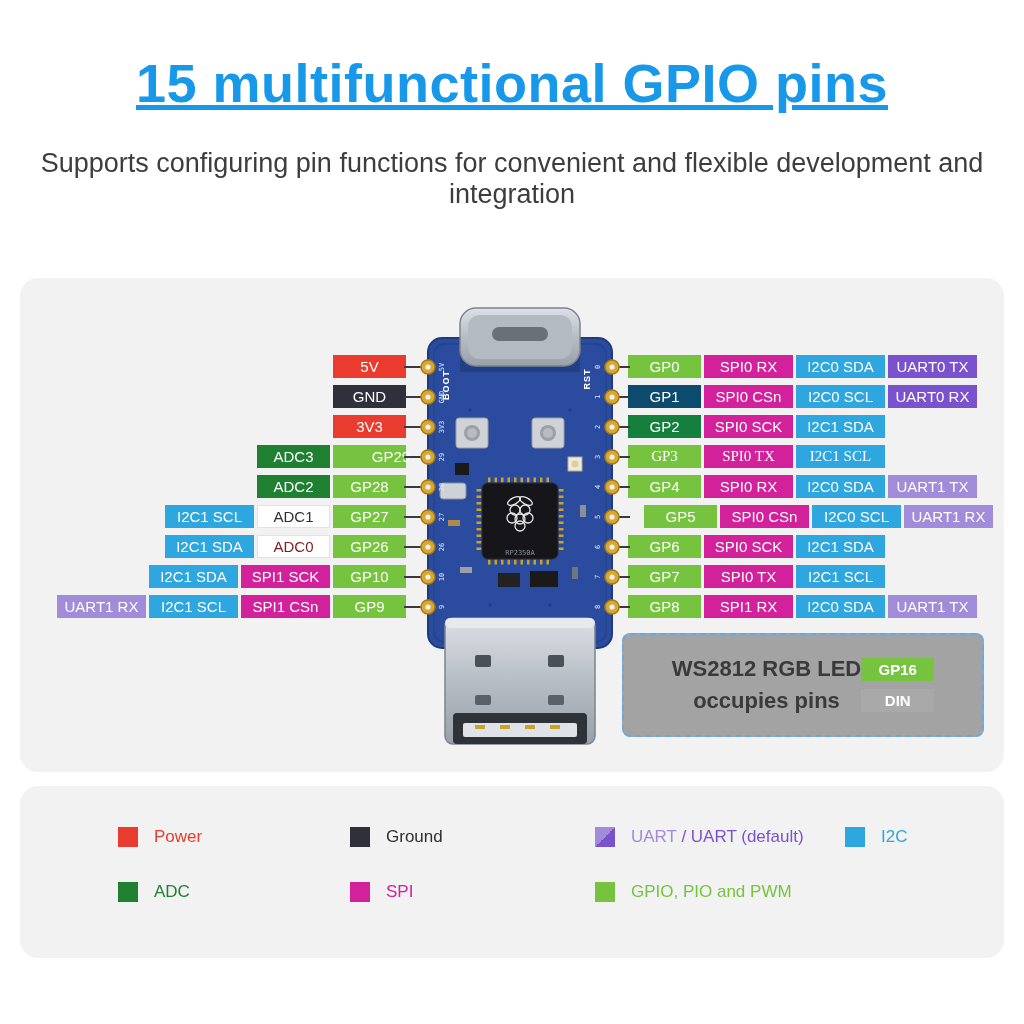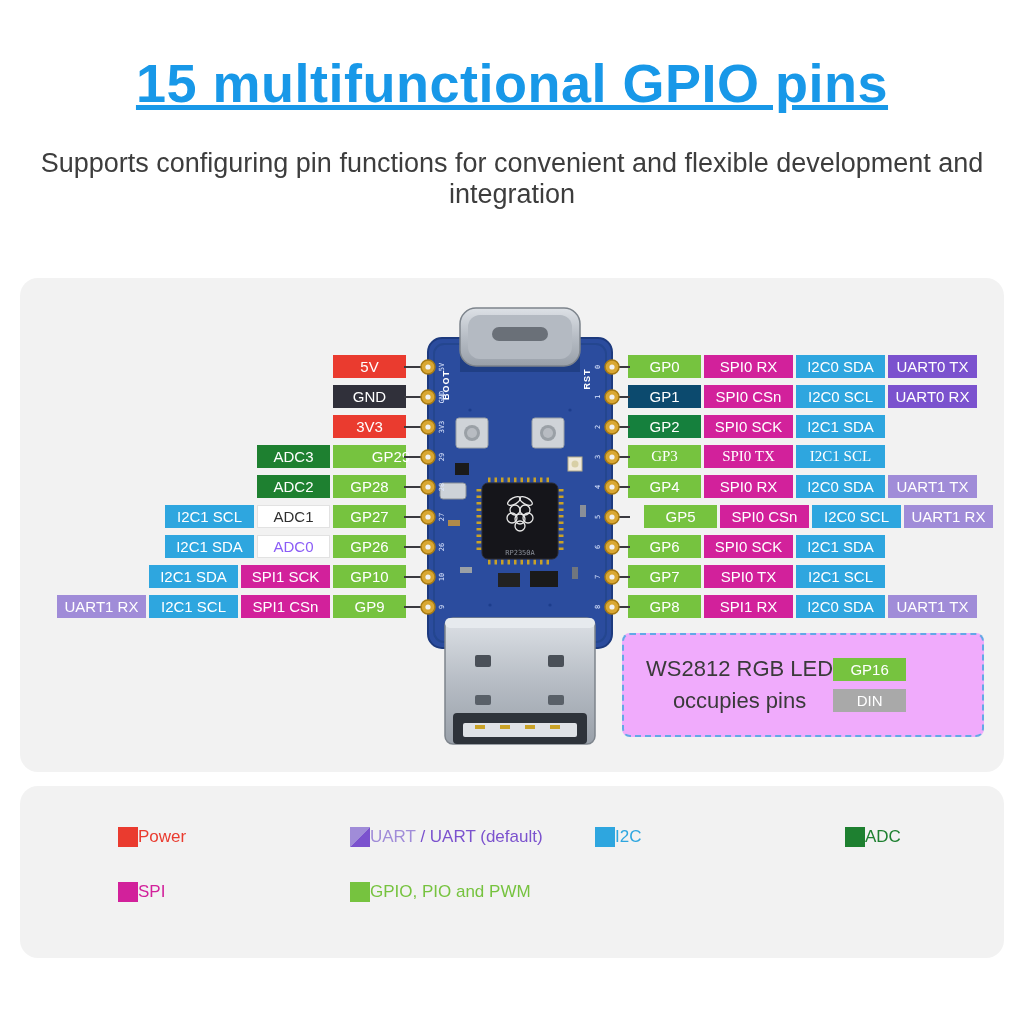--- a/index.html
+++ b/index.html
@@ -39,32 +39,32 @@
     font-size:9px; fill:#ffffff; font-weight:bold; letter-spacing:1px;
     text-anchor:middle; font-family:"Liberation Sans", sans-serif;
   }
   .chip-mark {
     font-size:7px; fill:#8a8f98; text-anchor:middle;
     font-family:"DejaVu Sans Mono", monospace;
   }
 
   .callout {
     position:absolute; left:622px; top:633px; width:362px; height:104px;
-    border:2px dashed #63a9e6; border-radius:8px; background:#f0abfc;
-    display:flex; align-items:center; justify-content:flex-start; padding:0 22px;
+    border:2px dashed #63a9e6; border-radius:8px; background:#a3a3a3;
+    display:flex; align-items:center; justify-content:center; padding:0 22px;font-weight:bold;
   }
   .callout-text { font-size:22px; color:#3a3a3a; text-align:center; line-height:1.45; }
   #callout-badges { display:flex; flex-direction:column; gap:8px; }
 
   #legend-grid {
     position:absolute; left:118px; top:827px;
     display:grid; grid-template-columns:232px 245px 250px 180px;
     grid-auto-rows:20px; row-gap:35px;
   }
-  .legend-item { display:flex; align-items:center; font-size:17px; }
+  .legend-item { display:flex; align-items:center; gap:16px; font-size:17px; }
   .legend-swatch { width:20px; height:20px; flex:0 0 auto; }
 </style>
 </head>
 <body>
 
 <div class="canvas">
 
   <h1 class="title">15 multifunctional GPIO pins</h1>
   <p class="subtitle">Supports configuring pin functions for convenient and flexible development and integration</p>
 
@@ -95,21 +95,21 @@
       </div>
       <div class="wire" style="left: 404px; width: 26px; top: 486px;"></div>
       <div class="pin-row" style="top: 505px; right: 618px;">
         <div class="badge w-wide" style="background: rgb(46, 166, 223);">I2C1 SCL</div>
         <div class="badge w-narrow" style="background: rgb(255, 255, 255); color: rgb(47, 47, 47); box-shadow: rgb(226, 226, 226) 0px 0px 0px 1px inset;">ADC1</div>
         <div class="badge w-narrow" style="background: rgb(118, 195, 63);">GP27</div>
       </div>
       <div class="wire" style="left: 404px; width: 26px; top: 516px;"></div>
       <div class="pin-row" style="top: 535px; right: 618px;">
         <div class="badge w-wide" style="background: rgb(46, 166, 223);">I2C1 SDA</div>
-        <div class="badge w-narrow" style="background: rgb(255, 255, 255); color: #8b5cf6; box-shadow: rgb(226, 226, 226) 0px 0px 0px 1px inset;">ADC0</div>
+        <div class="badge w-narrow" style="background: rgb(255, 255, 255); color: #7f1d1d; box-shadow: rgb(226, 226, 226) 0px 0px 0px 1px inset;">ADC0</div>
         <div class="badge w-narrow" style="background: rgb(118, 195, 63);">GP26</div>
       </div>
       <div class="wire" style="left: 404px; width: 26px; top: 546px;"></div>
       <div class="pin-row" style="top: 565px; right: 618px;">
         <div class="badge w-wide" style="background: rgb(46, 166, 223);">I2C1 SDA</div>
         <div class="badge w-wide" style="background: rgb(210, 33, 155);">SPI1 SCK</div>
         <div class="badge w-narrow" style="background: rgb(118, 195, 63);">GP10</div>
       </div>
       <div class="wire" style="left: 404px; width: 26px; top: 576px;"></div>
       <div class="pin-row" style="top: 595px; right: 618px;">
@@ -332,20 +332,24 @@
         <div class="badge w-narrow" style="background: rgb(169, 169, 169);">DIN</div>
       </div>
   </div>
 
   <div id="legend-grid">
       <div class="legend-item">
         <span class="legend-swatch" style="background: rgb(234, 59, 47);"></span>
         <span><span style="color: rgb(234, 59, 47);">Power</span></span>
       </div>
       <div class="legend-item">
+        <span class="legend-swatch" style="background: rgb(48, 48, 58);"></span>
+        <span><span style="color: rgb(47, 47, 47);">Ground</span></span>
+      </div>
+      <div class="legend-item">
         <span class="legend-swatch" style="background: linear-gradient(135deg, rgb(160, 140, 216) 50%, rgb(123, 82, 206) 50%);"></span>
         <span><span style="color: rgb(160, 140, 216);">UART</span><span style="color: rgb(123, 82, 206);"> / </span><span style="color: rgb(123, 82, 206);">UART (default)</span></span>
       </div>
       <div class="legend-item">
         <span class="legend-swatch" style="background: rgb(46, 166, 223);"></span>
         <span><span style="color: rgb(46, 166, 223);">I2C</span></span>
       </div>
       <div class="legend-item">
         <span class="legend-swatch" style="background: rgb(30, 128, 48);"></span>
         <span><span style="color: rgb(30, 128, 48);">ADC</span></span>

